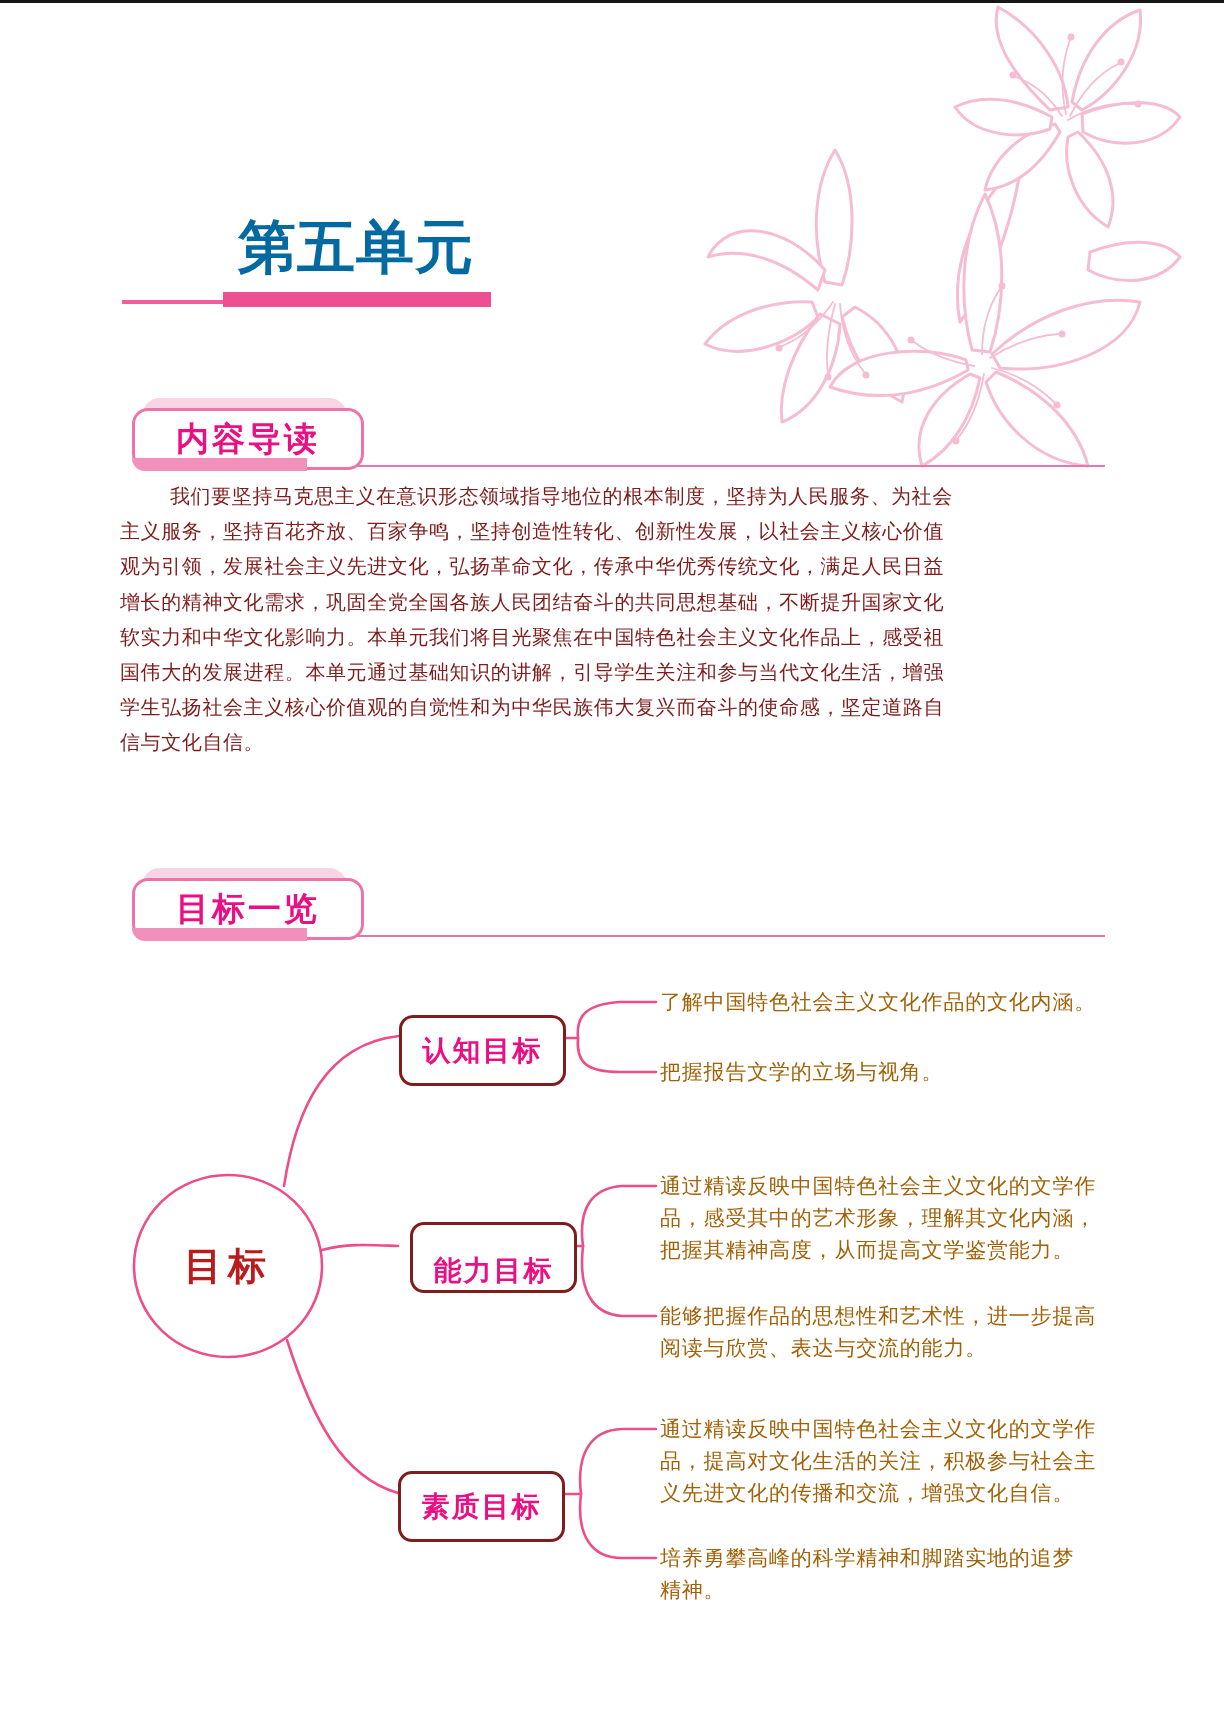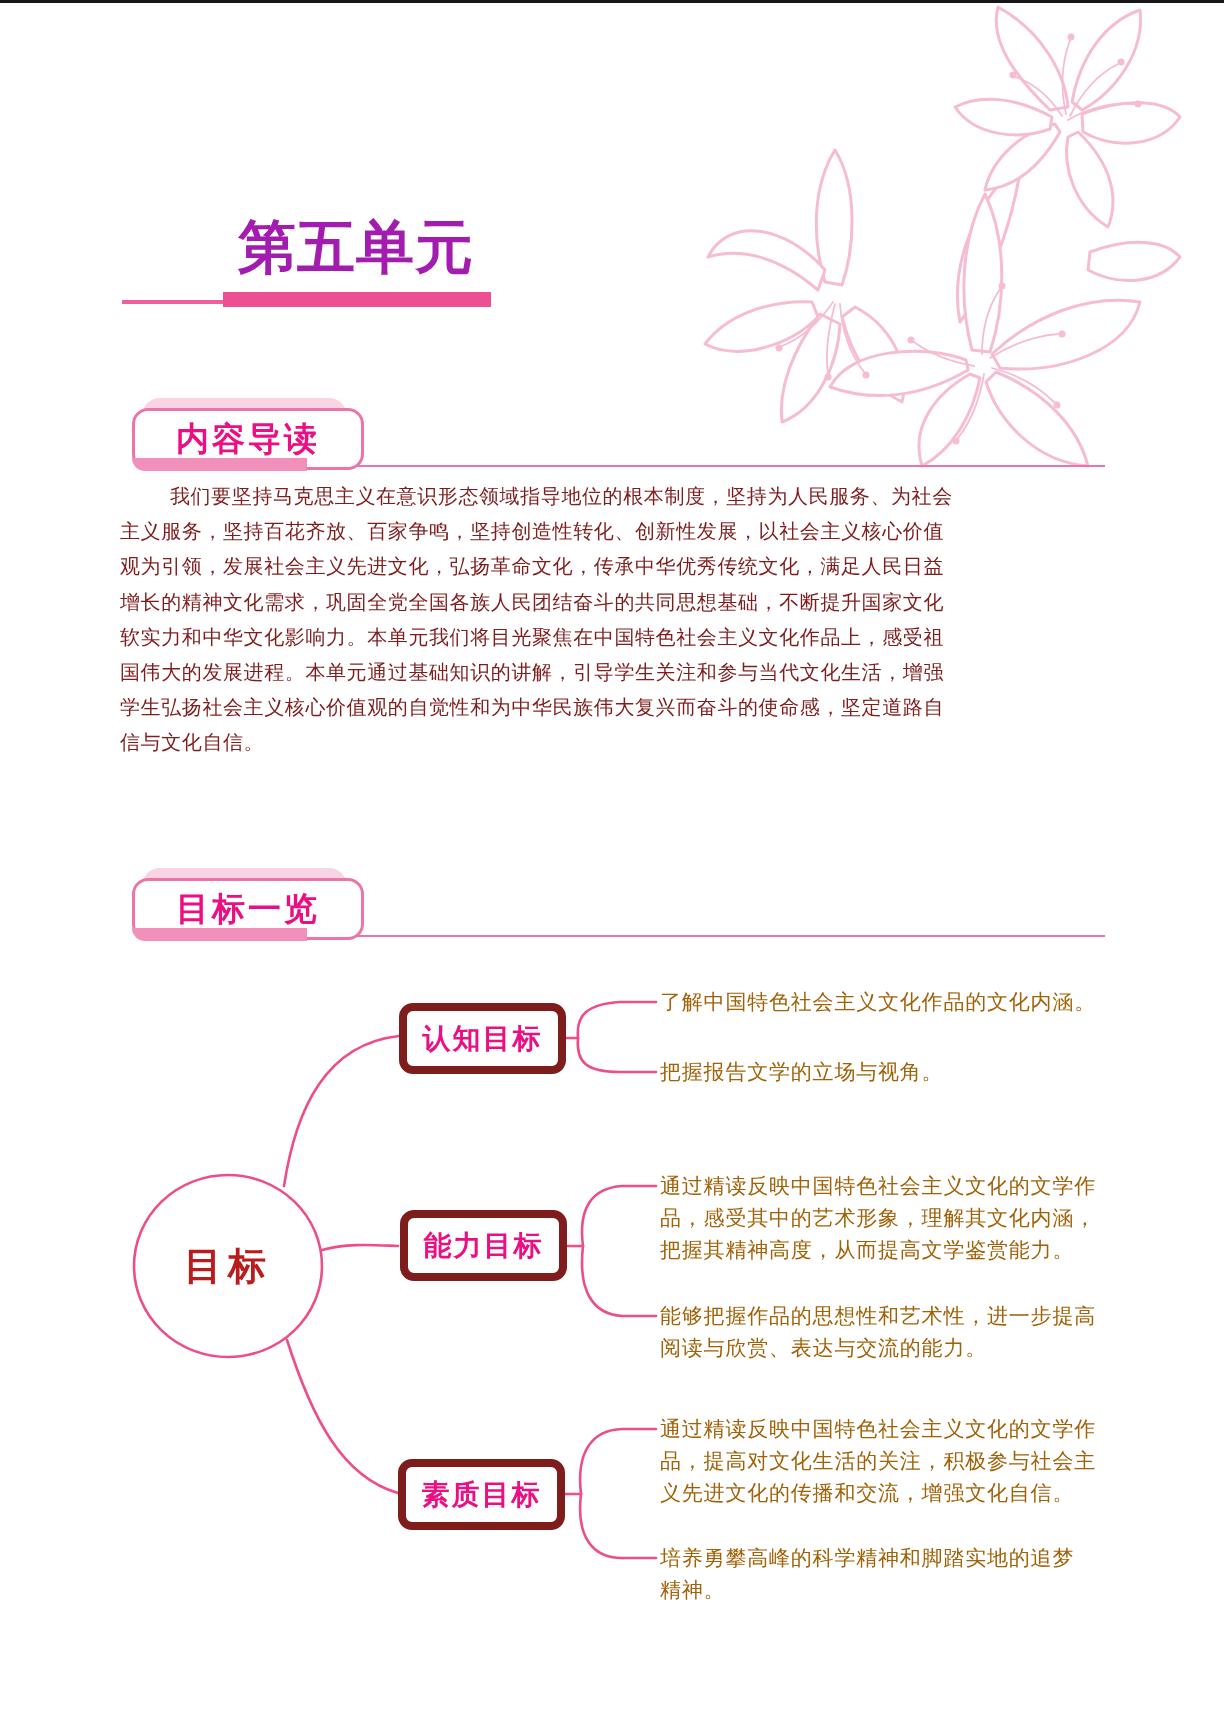--- a/index.html
+++ b/index.html
@@ -4,21 +4,21 @@
 <style>
   html,body{margin:0;padding:0;background:#ffffff;}
   *{box-sizing:border-box;}
   body{font-family:"Liberation Sans","DejaVu Sans",sans-serif;}
   #page{position:relative;width:1224px;height:1717px;background:#fff;overflow:hidden;}
 
   .top-edge{position:absolute;left:0;top:0;width:1224px;height:3px;background:#161616;}
 
   
   .unit-title{position:absolute;left:238px;top:218px;font-size:58px;font-weight:900;
-    color:#a21caf;letter-spacing:1px;line-height:1;}
+    color:#0369a1;letter-spacing:1px;line-height:1;}
   .title-line-thin{position:absolute;left:122px;top:300px;width:102px;height:4px;background:#ee5f9c;}
   .title-line-bar{position:absolute;left:223px;top:292px;width:268px;height:15px;background:#ee4f93;}
 
   
   .tag{position:absolute;left:120px;width:1000px;height:80px;}
   .tag-shadow{position:absolute;left:22px;top:0;width:205px;height:62px;background:#f9d4e4;border-radius:18px;}
   .tag-box{position:absolute;left:12px;top:10px;width:232px;height:62px;background:#ffffff;
     border:3px solid #ed74a8;border-radius:16px;display:flex;align-items:center;justify-content:center;
     font-size:33px;font-weight:bold;color:#ea0f82;letter-spacing:3px;z-index:2;}
   .tag-bar{position:absolute;left:12px;top:60px;width:175px;height:13px;background:#f090bb;
@@ -28,25 +28,25 @@
   
   .intro-text{position:absolute;left:120px;top:479px;width:985px;
     font-size:20px;letter-spacing:0.6px;line-height:35.2px;color:#7f1d1d;
     white-space:pre-line;text-align:justify;text-indent:50px;}
 
   
   .map-svg{position:absolute;left:0;top:0;width:1224px;height:1717px;z-index:1;pointer-events:none;}
   .root-label{position:absolute;left:134px;top:1175px;width:188px;height:182px;
     display:flex;align-items:center;justify-content:center;
     font-size:38px;font-weight:bold;color:#b91c1c;letter-spacing:6px;z-index:2;}
-  .node{position:absolute;width:167px;height:71px;background:#fff;border:8px solid #7f1d1d;
+  .node{position:absolute;width:167px;height:71px;background:#fff;border:3px solid #7f1d1d;
     border-radius:14px;display:flex;align-items:center;justify-content:center;
-    font-size:28px;font-weight:bold;color:#ea0f82;letter-spacing:2px;z-index:2;}
+    font-size:28px;font-weight:bold;color:#ea0f82;letter-spacing:2px;z-index:2;margin-top:12px;}
   .node-1{left:399px;top:1003px;}
-  .node-2{left:400px;top:1210px;}
+  .node-2{left:410px;top:1210px;align-items:flex-end;}
   .node-3{left:398px;top:1459px;}
   .leaf{position:absolute;left:660px;width:450px;font-size:21px;letter-spacing:0.8px;
     line-height:32px;color:#a16207;white-space:pre-line;text-align:justify;z-index:2;}
   .leaf-1{top:986px;}
   .leaf-2{top:1056px;}
   .leaf-3{top:1170px;}
   .leaf-4{top:1300px;}
   .leaf-5{top:1413px;}
   .leaf-6{top:1542px;}
 

